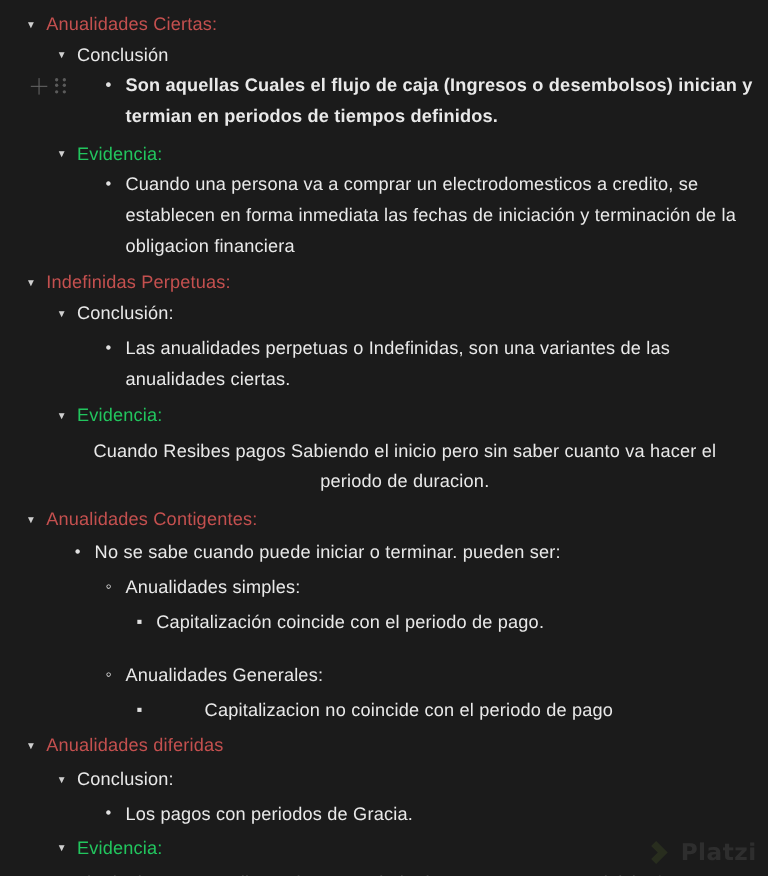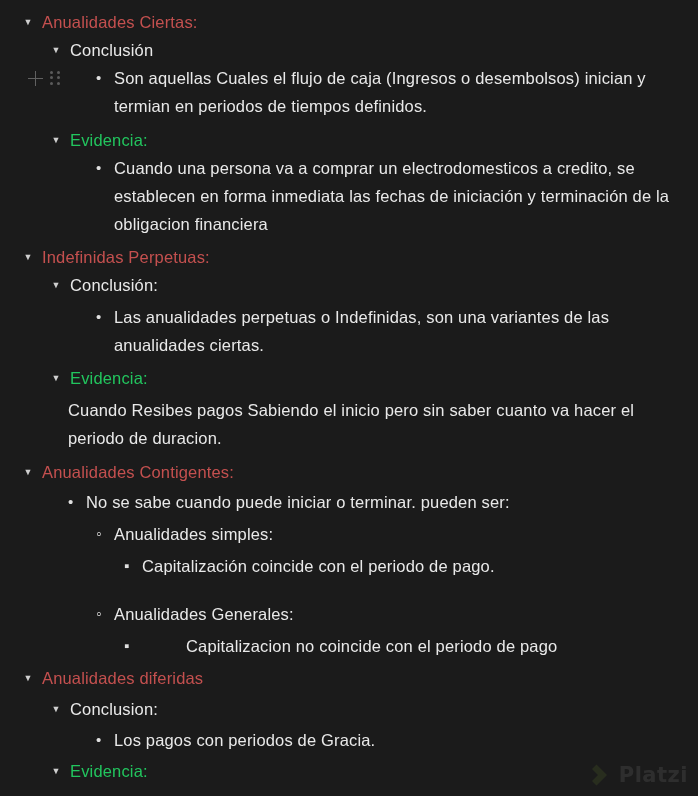--- a/index.html
+++ b/index.html
@@ -181,21 +181,21 @@
       <span class="plus-icon"></span>
       <span class="drag-icon">
         <i></i>
           <i></i>
           <i></i>
           <i></i>
           <i></i>
           <i></i>
       </span>
     </div>
-    <div class="bullet lvl3" style="padding-right:12px;">
+    <div class="bullet lvl3" style="padding-right:12px;font-weight:bold;">
       <span class="bmark disc"></span>
       <span class="btext">Son aquellas Cuales el flujo de caja (Ingresos o desembolsos) inician y termian en periodos de tiempos definidos.</span>
     </div>
   </div>
 
   <div class="row evidencia lvl1" style="margin-top:6px;">
     <span class="tri">▼</span>
     <span class="txt">Evidencia:</span>
   </div>
 
@@ -217,21 +217,21 @@
   <div class="bullet lvl3" style="margin-top:4px;padding-right:23px;">
     <span class="bmark disc"></span>
     <span class="btext">Las anualidades perpetuas o Indefinidas, son una variantes de las anualidades ciertas.</span>
   </div>
 
   <div class="row evidencia lvl1" style="margin-top:5px;">
     <span class="tri">▼</span>
     <span class="txt">Evidencia:</span>
   </div>
 
-  <div class="para lvl2" style="margin-top:4px;padding-right:30px;">Cuando Resibes pagos Sabiendo el inicio pero sin saber cuanto va hacer el periodo de duracion.</div>
+  <div class="para lvl2" style="margin-top:4px;padding-right:30px;text-align:center;">Cuando Resibes pagos Sabiendo el inicio pero sin saber cuanto va hacer el periodo de duracion.</div>
 
   <div class="row heading lvl0" style="margin-top:6px;">
     <span class="tri">▼</span>
     <span class="txt">Anualidades Contigentes:</span>
   </div>
 
   <div class="bullet lvl2" style="margin-top:2px;">
     <span class="bmark disc"></span>
     <span class="btext">No se sabe cuando puede iniciar o terminar. pueden ser:</span>
   </div>

